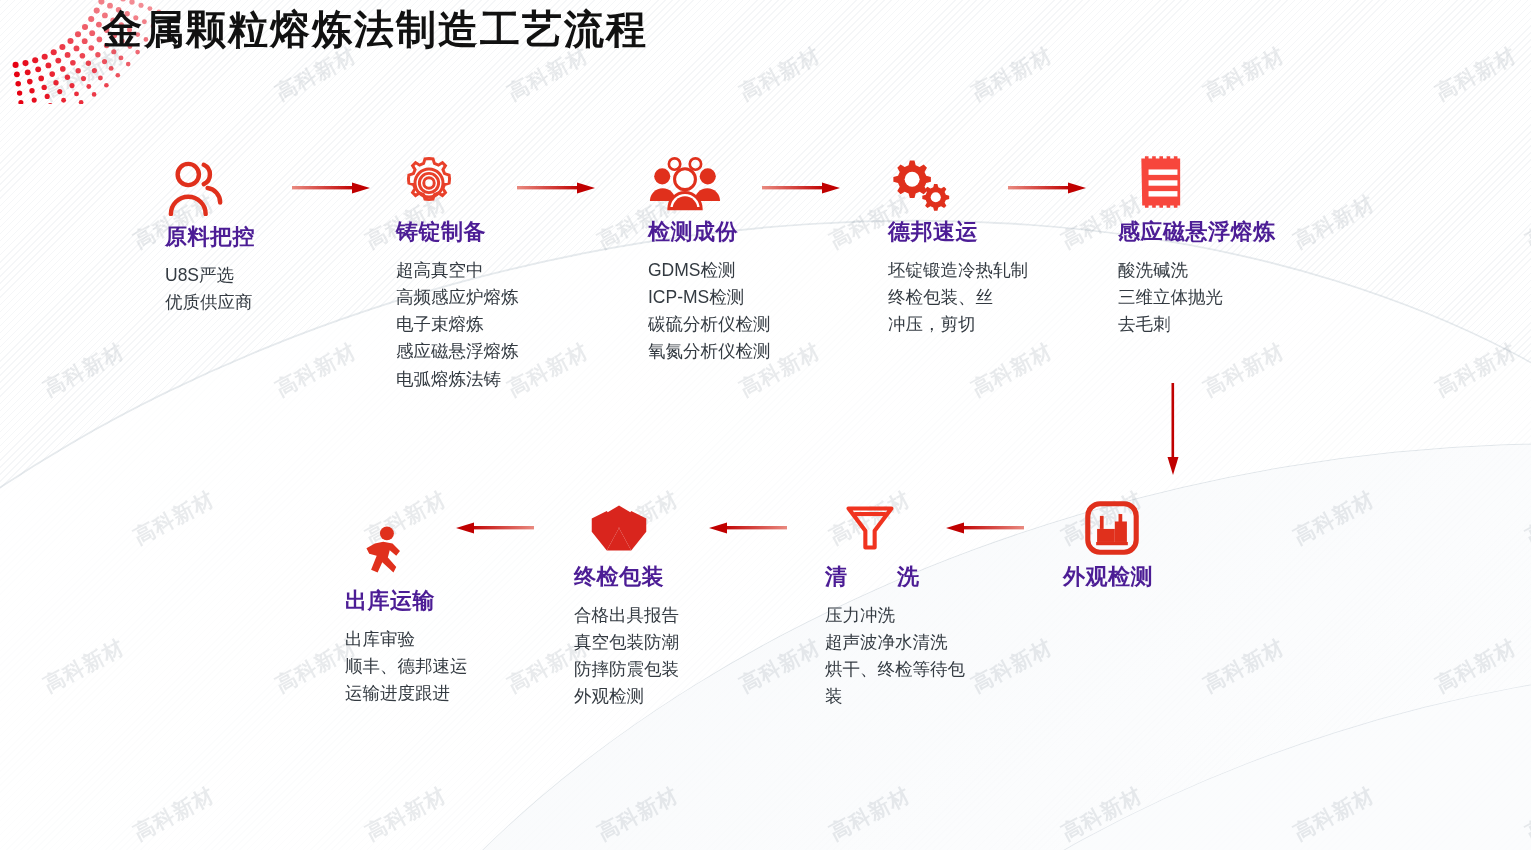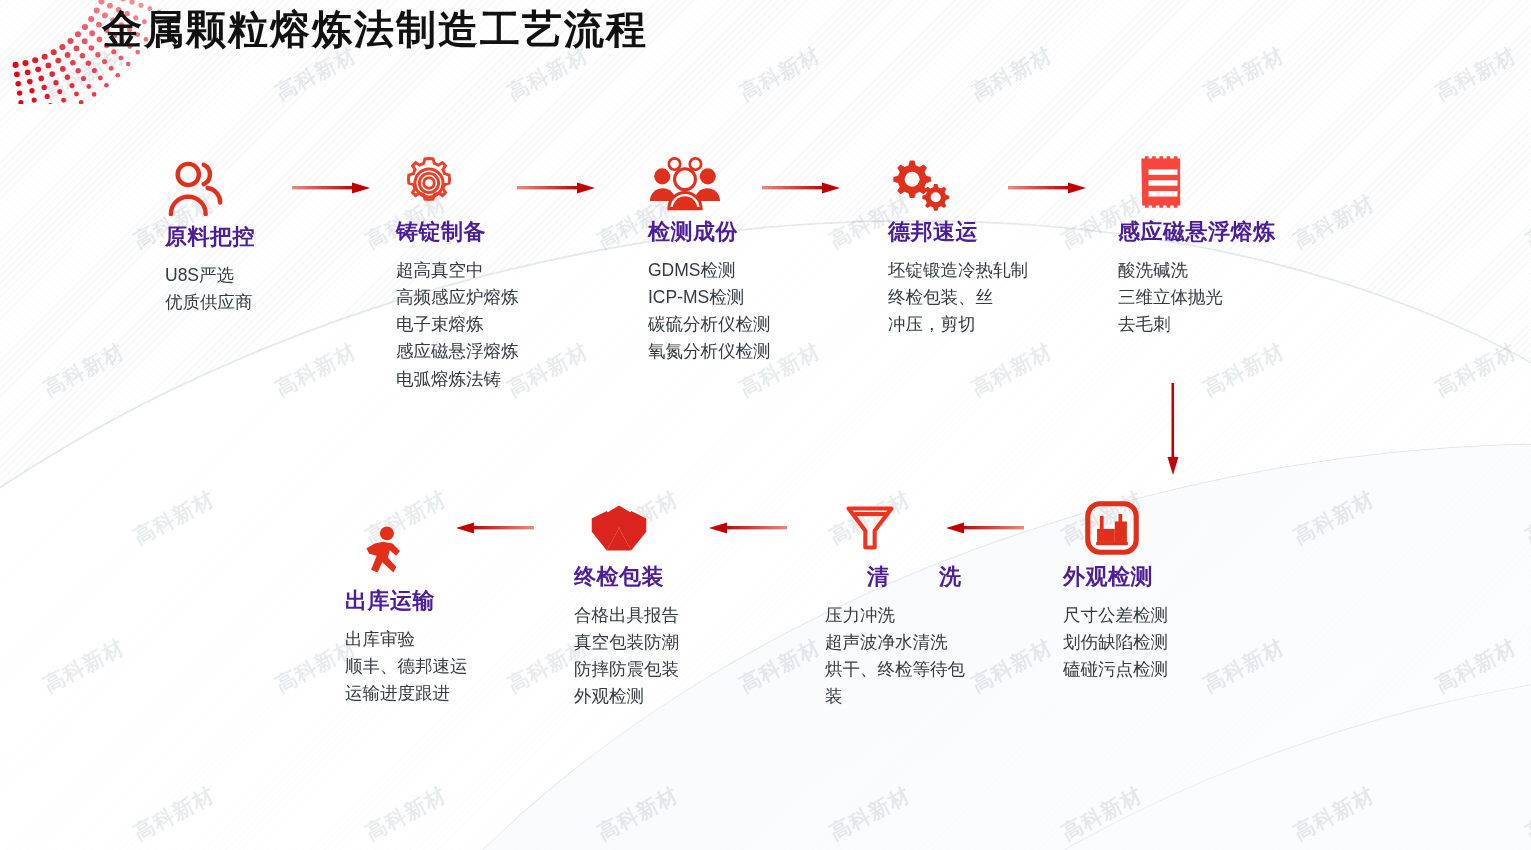--- a/index.html
+++ b/index.html
@@ -88,21 +88,21 @@
   .step { position:absolute; }
   .step-icon { height:56px; margin-bottom:6px; display:block; }
   .step-title {
     font-size:22px;
     font-weight:700;
     color:#4c1d95;
     white-space:nowrap;
     margin-bottom:10px;
     letter-spacing:0.5px;
   }
-  .step-title.spaced { letter-spacing:14px;text-align:right; }
+  .step-title.spaced { letter-spacing:14px; }
   .step-lines { font-size:17.5px; color:#333a41; line-height:1.55; }
   .step-lines div { white-space:nowrap; }
   .step-lines div.wrapline { white-space:normal;font-family:Liberation Serif, serif; }
 
   
   .arrow-h { position:absolute; height:14px; }
   .arrow-v { position:absolute; width:14px; }
 </style>
 </head>
 <body>
@@ -392,25 +392,20 @@
   <div class="step" style="left:1063px; top:500px;">
     <svg class="step-icon" viewBox="0 0 58 58" width="54" height="54" style="margin-left:22px;">
       <rect x="3" y="3" width="52" height="52" rx="13" fill="none" stroke="#e0301c" stroke-width="5.5"></rect>
       <rect x="13" y="30" width="19" height="14" fill="#e0301c"></rect>
       <rect x="32" y="22" width="13" height="22" fill="#e0301c"></rect>
       <rect x="16" y="16" width="4" height="14" fill="#e0301c"></rect>
       <rect x="36" y="14" width="4" height="9" fill="#e0301c"></rect>
       <rect x="12" y="44" width="34" height="3.5" fill="#e0301c"></rect>
     </svg>
     <div class="step-title">外观检测</div>
-    <div class="step-lines">
-      <div>尺寸公差检测</div>
-      <div>划伤缺陷检测</div>
-      <div>磕碰污点检测</div>
-    </div>
   </div>
 
   <svg class="arrow-h" style="left:940px; top:521px; width:84px;" viewBox="0 0 84 14">
     <defs>
         <linearGradient id="gradL1" x1="1" x2="0">
           <stop offset="0" stop-color="#e98a80"></stop>
           <stop offset="1" stop-color="#c00000"></stop>
         </linearGradient>
       </defs>
     <rect x="20" y="5" width="64" height="3.4" fill="url(#gradL1)"></rect>

